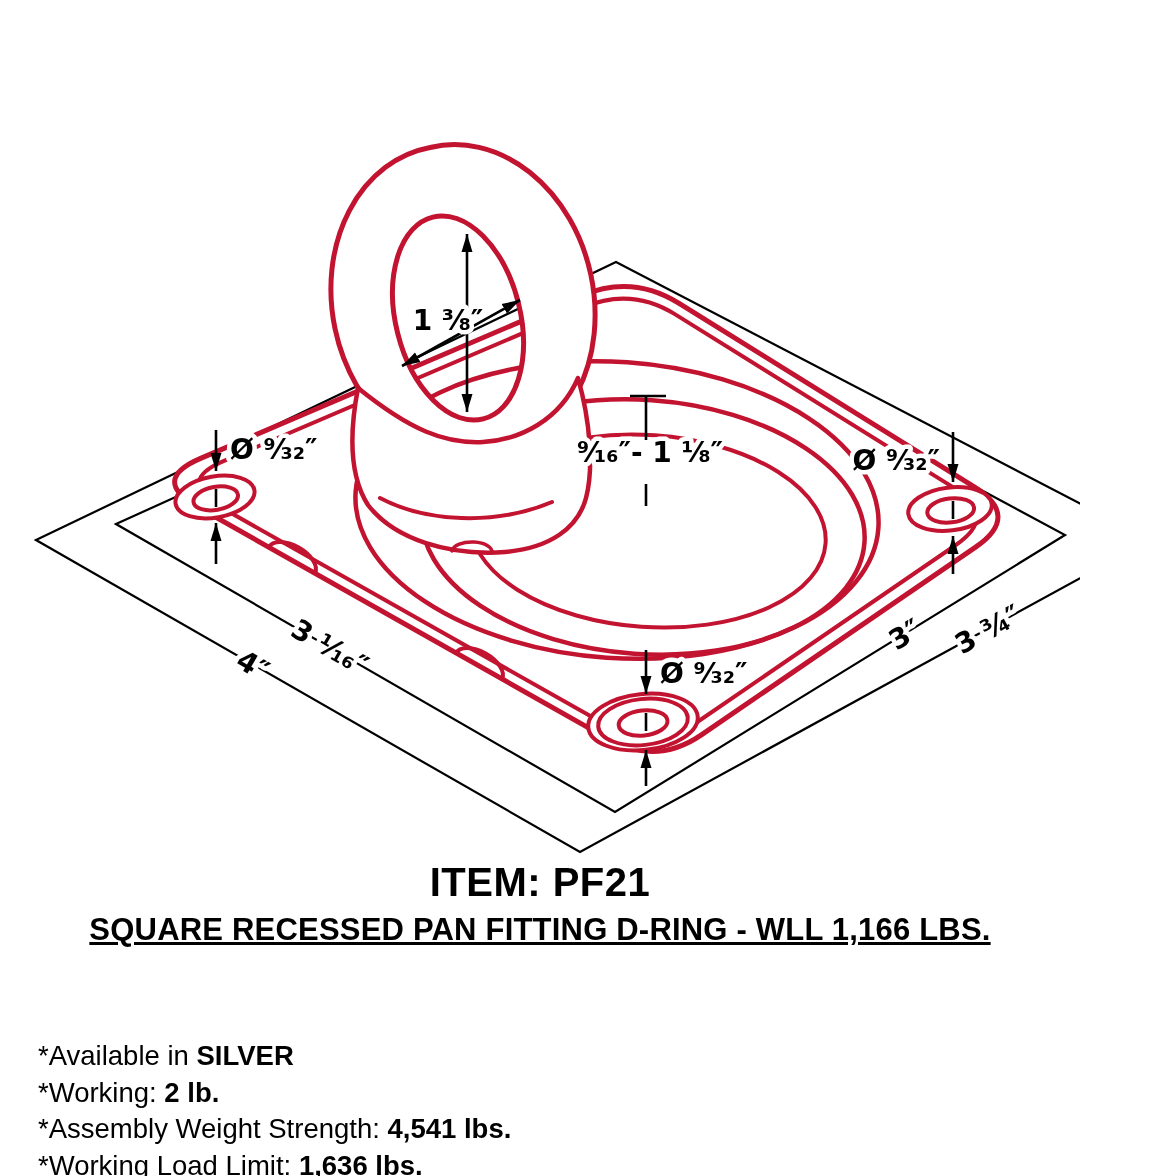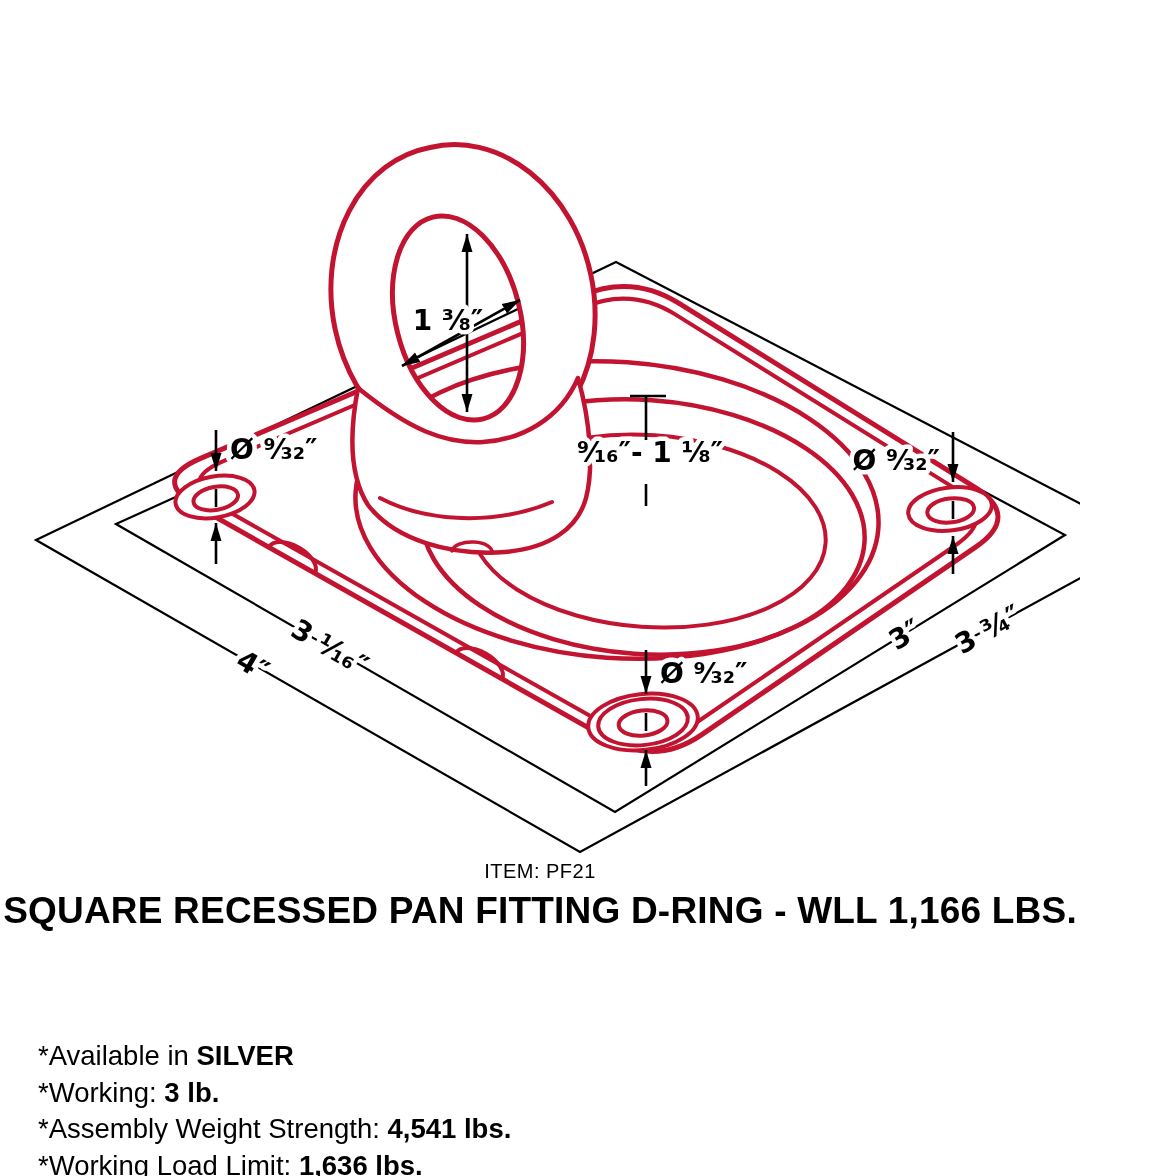--- a/index.html
+++ b/index.html
@@ -6,22 +6,22 @@
   html,body{margin:0;padding:0;background:var(--bg);}
   .page{position:relative;width:1080px;height:1176px;background:var(--bg);overflow:hidden;
         font-family:"Liberation Sans",sans-serif;color:var(--ink);}
   svg{position:absolute;top:0;left:0;}
   .red-lines{stroke:var(--accent);fill:none;stroke-linejoin:round;stroke-linecap:round;}
   .frame{stroke:var(--ink);stroke-width:2.2;fill:none;}
   .dim{stroke:var(--ink);stroke-width:2.6;fill:none;}
   .dimtext{font-family:"DejaVu Sans",sans-serif;font-weight:bold;font-size:28px;fill:var(--ink);
            paint-order:stroke;stroke:#fff;stroke-width:9px;stroke-linejoin:round;}
   .caption{position:absolute;left:0;right:0;top:860px;text-align:center;}
-  .caption .item{font-size:20px;font-weight:normal;letter-spacing:.5px;}
-  .caption .title{font-size:37px;font-weight:bold;margin-top:7px;letter-spacing:.2px;}
+  .caption .item{font-size:40px;font-weight:bold;letter-spacing:.5px;}
+  .caption .title{font-size:31px;font-weight:bold;margin-top:7px;letter-spacing:.2px;text-decoration:underline;}
   .specs{position:absolute;left:38px;top:1034px;font-size:27.5px;line-height:1;}
   .specs .row{margin-bottom:9px;margin-top:8px;}
   .specs .val{font-weight:bold;}
 </style>
 </head>
 <body>
 
 <div class="page">
 
   <svg width="1176" height="860" viewBox="0 0 1176 860">
@@ -106,21 +106,21 @@
   <div class="caption">
     <div class="item">ITEM: PF21</div>
     <div class="title">SQUARE RECESSED PAN FITTING D-RING - WLL 1,166 LBS.</div>
   </div>
 
   <div class="specs">
     <div class="row">
       <span>*Available in </span><span class="val">SILVER</span>
     </div>
     <div class="row">
-      <span>*Working: </span><span class="val">3 lb.</span>
+      <span>*Working: </span><span class="val">2 lb.</span>
     </div>
     <div class="row">
       <span>*Assembly Weight Strength: </span><span class="val">4,541 lbs.</span>
     </div>
     <div class="row">
       <span>*Working Load Limit: </span><span class="val">1,636 lbs.</span>
     </div>
   </div>
 
 </div>

